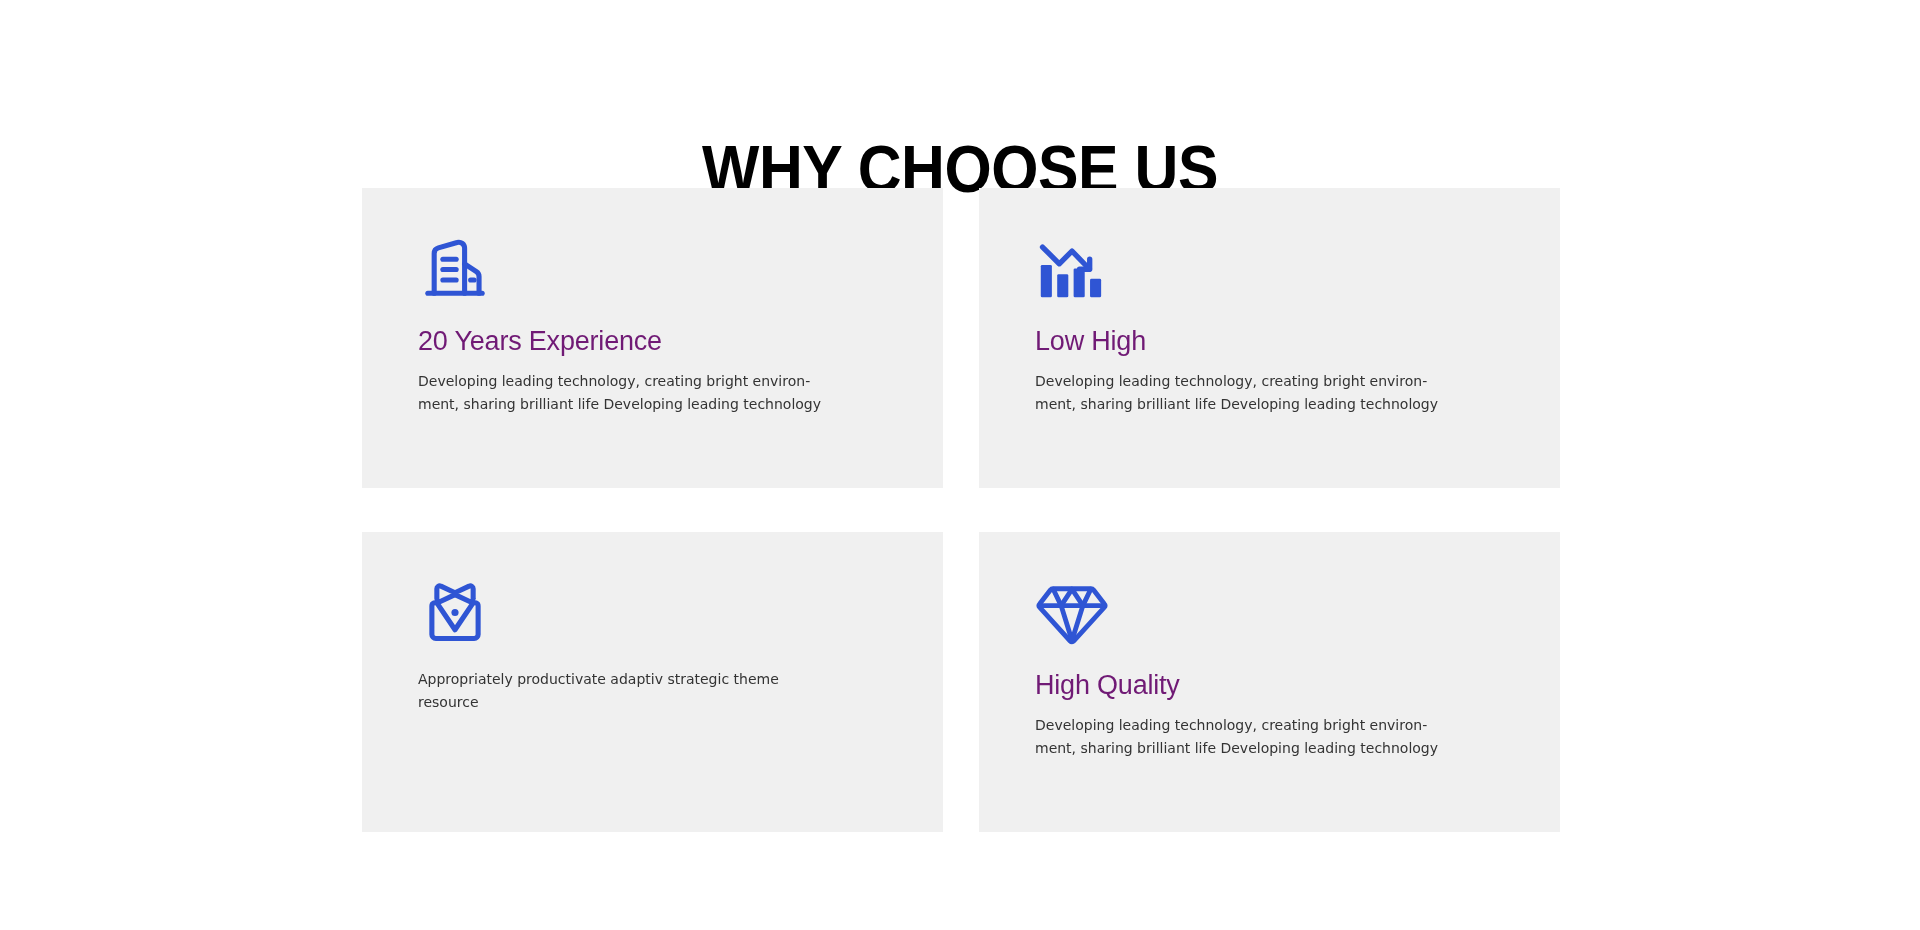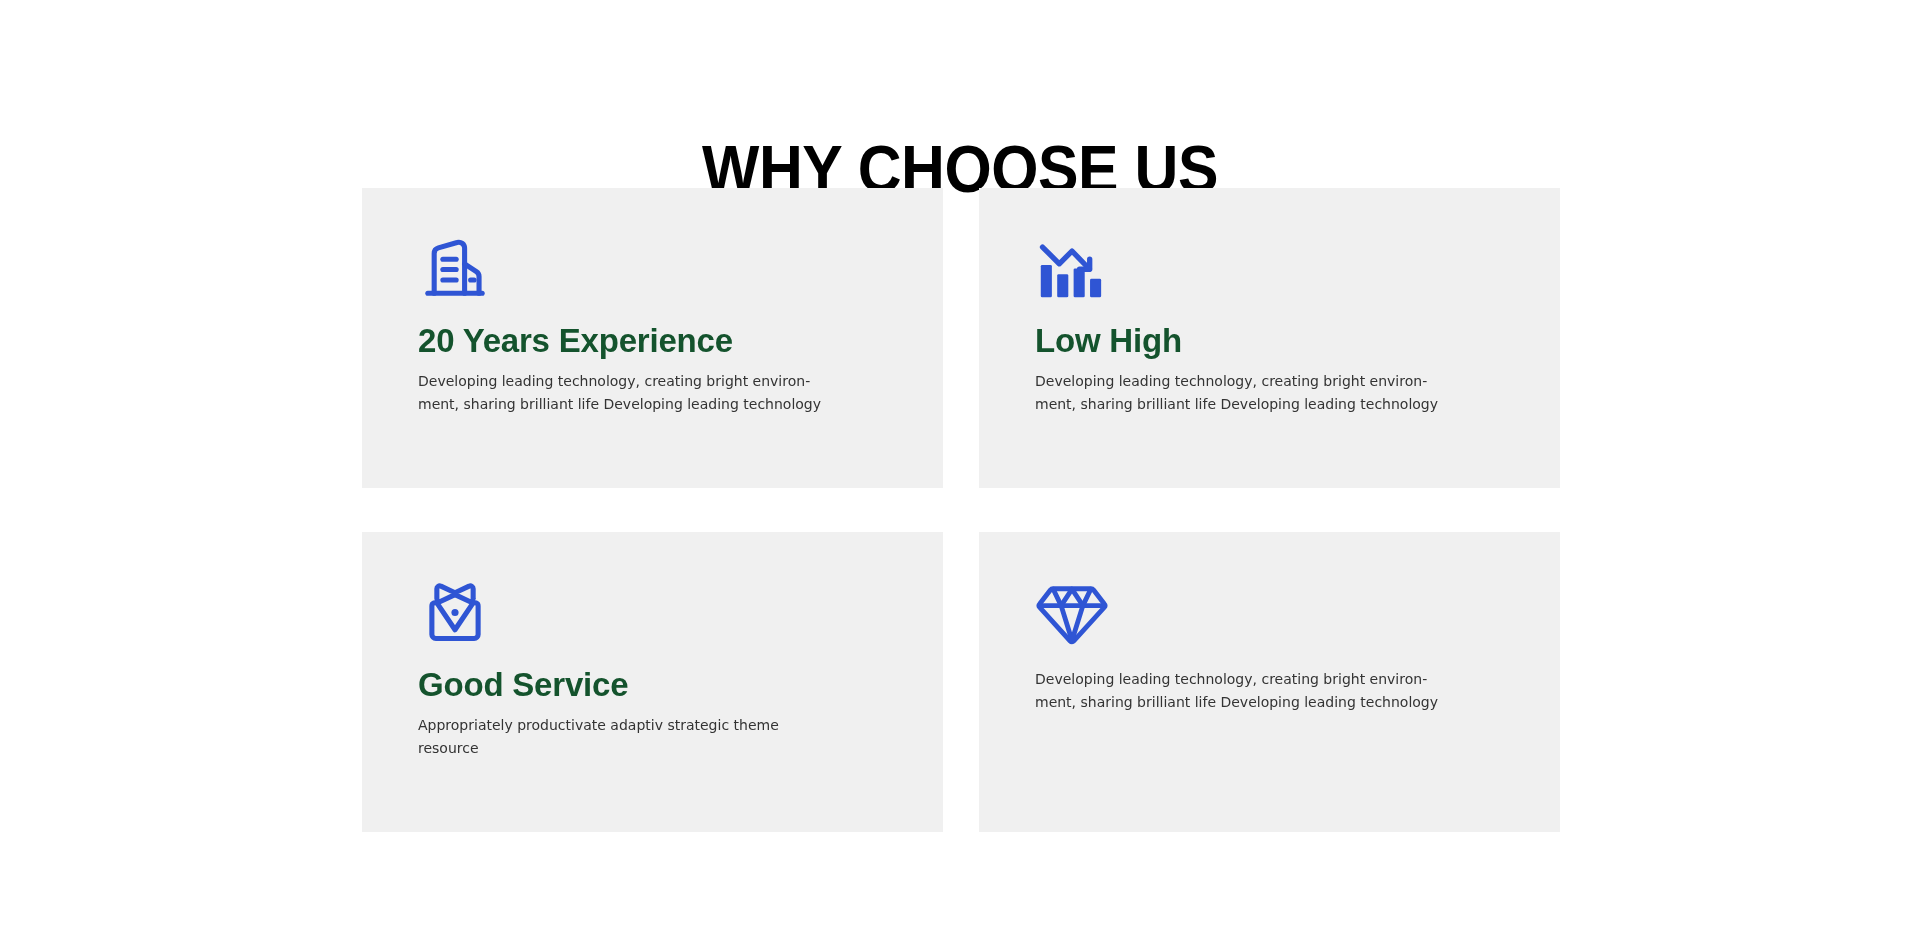--- a/index.html
+++ b/index.html
@@ -69,24 +69,24 @@
     margin-bottom: 18px;
   }
   .card-icon svg {
     display: block;
     width: 74px;
     height: 74px;
   }
 
   .card-title {
     font-family: "Liberation Sans", "DejaVu Sans", sans-serif;
-    font-size: 33px;
+    font-size: 27px;
     line-height: 34px;
-    font-weight: 700;
-    color: #14532d;
+    font-weight: 400;
+    color: #701a75;
     letter-spacing: -0.2px;
     margin: 0 0 12px 0;
   }
 
   .card-body {
     font-family: "DejaVu Sans", "Liberation Sans", sans-serif;
     font-size: 14px;
     line-height: 22.5px;
     font-weight: 400;
     color: #333333;
@@ -140,31 +140,31 @@
 
     <div class="feature-card">
       <span class="card-icon">
         <svg viewBox="0 0 64 64" fill="none" xmlns="http://www.w3.org/2000/svg" stroke="#2f55d4" stroke-width="4.4" stroke-linecap="round" stroke-linejoin="round">
           <path d="M32 14.5 L19.8 8.8 a2.4 2.4 0 0 0 -3.5 2.2 v8.6 a2.4 2.4 0 0 0 3.5 2.2 L32 16.1 Z"></path>
           <path d="M32 14.5 L44.2 8.8 a2.4 2.4 0 0 1 3.5 2.2 v8.6 a2.4 2.4 0 0 1 -3.5 2.2 L32 16.1 Z"></path>
           <path d="M12 26 a2.8 2.8 0 0 1 4.9 -1.9 L32 46.5 L47.1 24.1 A2.8 2.8 0 0 1 52 26 v24.6 a3.4 3.4 0 0 1 -3.4 3.4 H15.4 A3.4 3.4 0 0 1 12 50.6 Z"></path>
           <circle cx="32" cy="31.6" r="3.1" fill="#2f55d4" stroke="none"></circle>
         </svg>
       </span>
-      <h3 class="card-title">Good Service</h3>
       <p class="card-body">Appropriately productivate adaptiv strategic theme resource</p>
     </div>
 
     <div class="feature-card">
       <span class="card-icon">
         <svg viewBox="0 0 64 64" fill="none" xmlns="http://www.w3.org/2000/svg" stroke="#2f55d4" stroke-width="4.2" stroke-linecap="round" stroke-linejoin="round">
           <path d="M15.6 11 H48.4 a3 3 0 0 1 2.3 1.1 L60 24.3 a2.2 2.2 0 0 1 -0.1 2.9 L33.6 56.2 a2.2 2.2 0 0 1 -3.2 0 L4.1 27.2 A2.2 2.2 0 0 1 4 24.3 L13.3 12.1 A3 3 0 0 1 15.6 11 Z"></path>
           <path d="M4.6 25.6 H59.4"></path>
           <path d="M15.8 11.4 L22.6 25.6 L32 55.8"></path>
           <path d="M48.2 11.4 L41.4 25.6 L32 55.8"></path>
           <path d="M22.6 25.6 L32 11.4 L41.4 25.6"></path>
         </svg>
       </span>
+      <h3 class="card-title">High Quality</h3>
       <p class="card-body">Developing leading technology, creating bright environ-ment, sharing brilliant life Developing leading technology</p>
     </div>
 
   </div>
 </div>
 
 </body></html>

